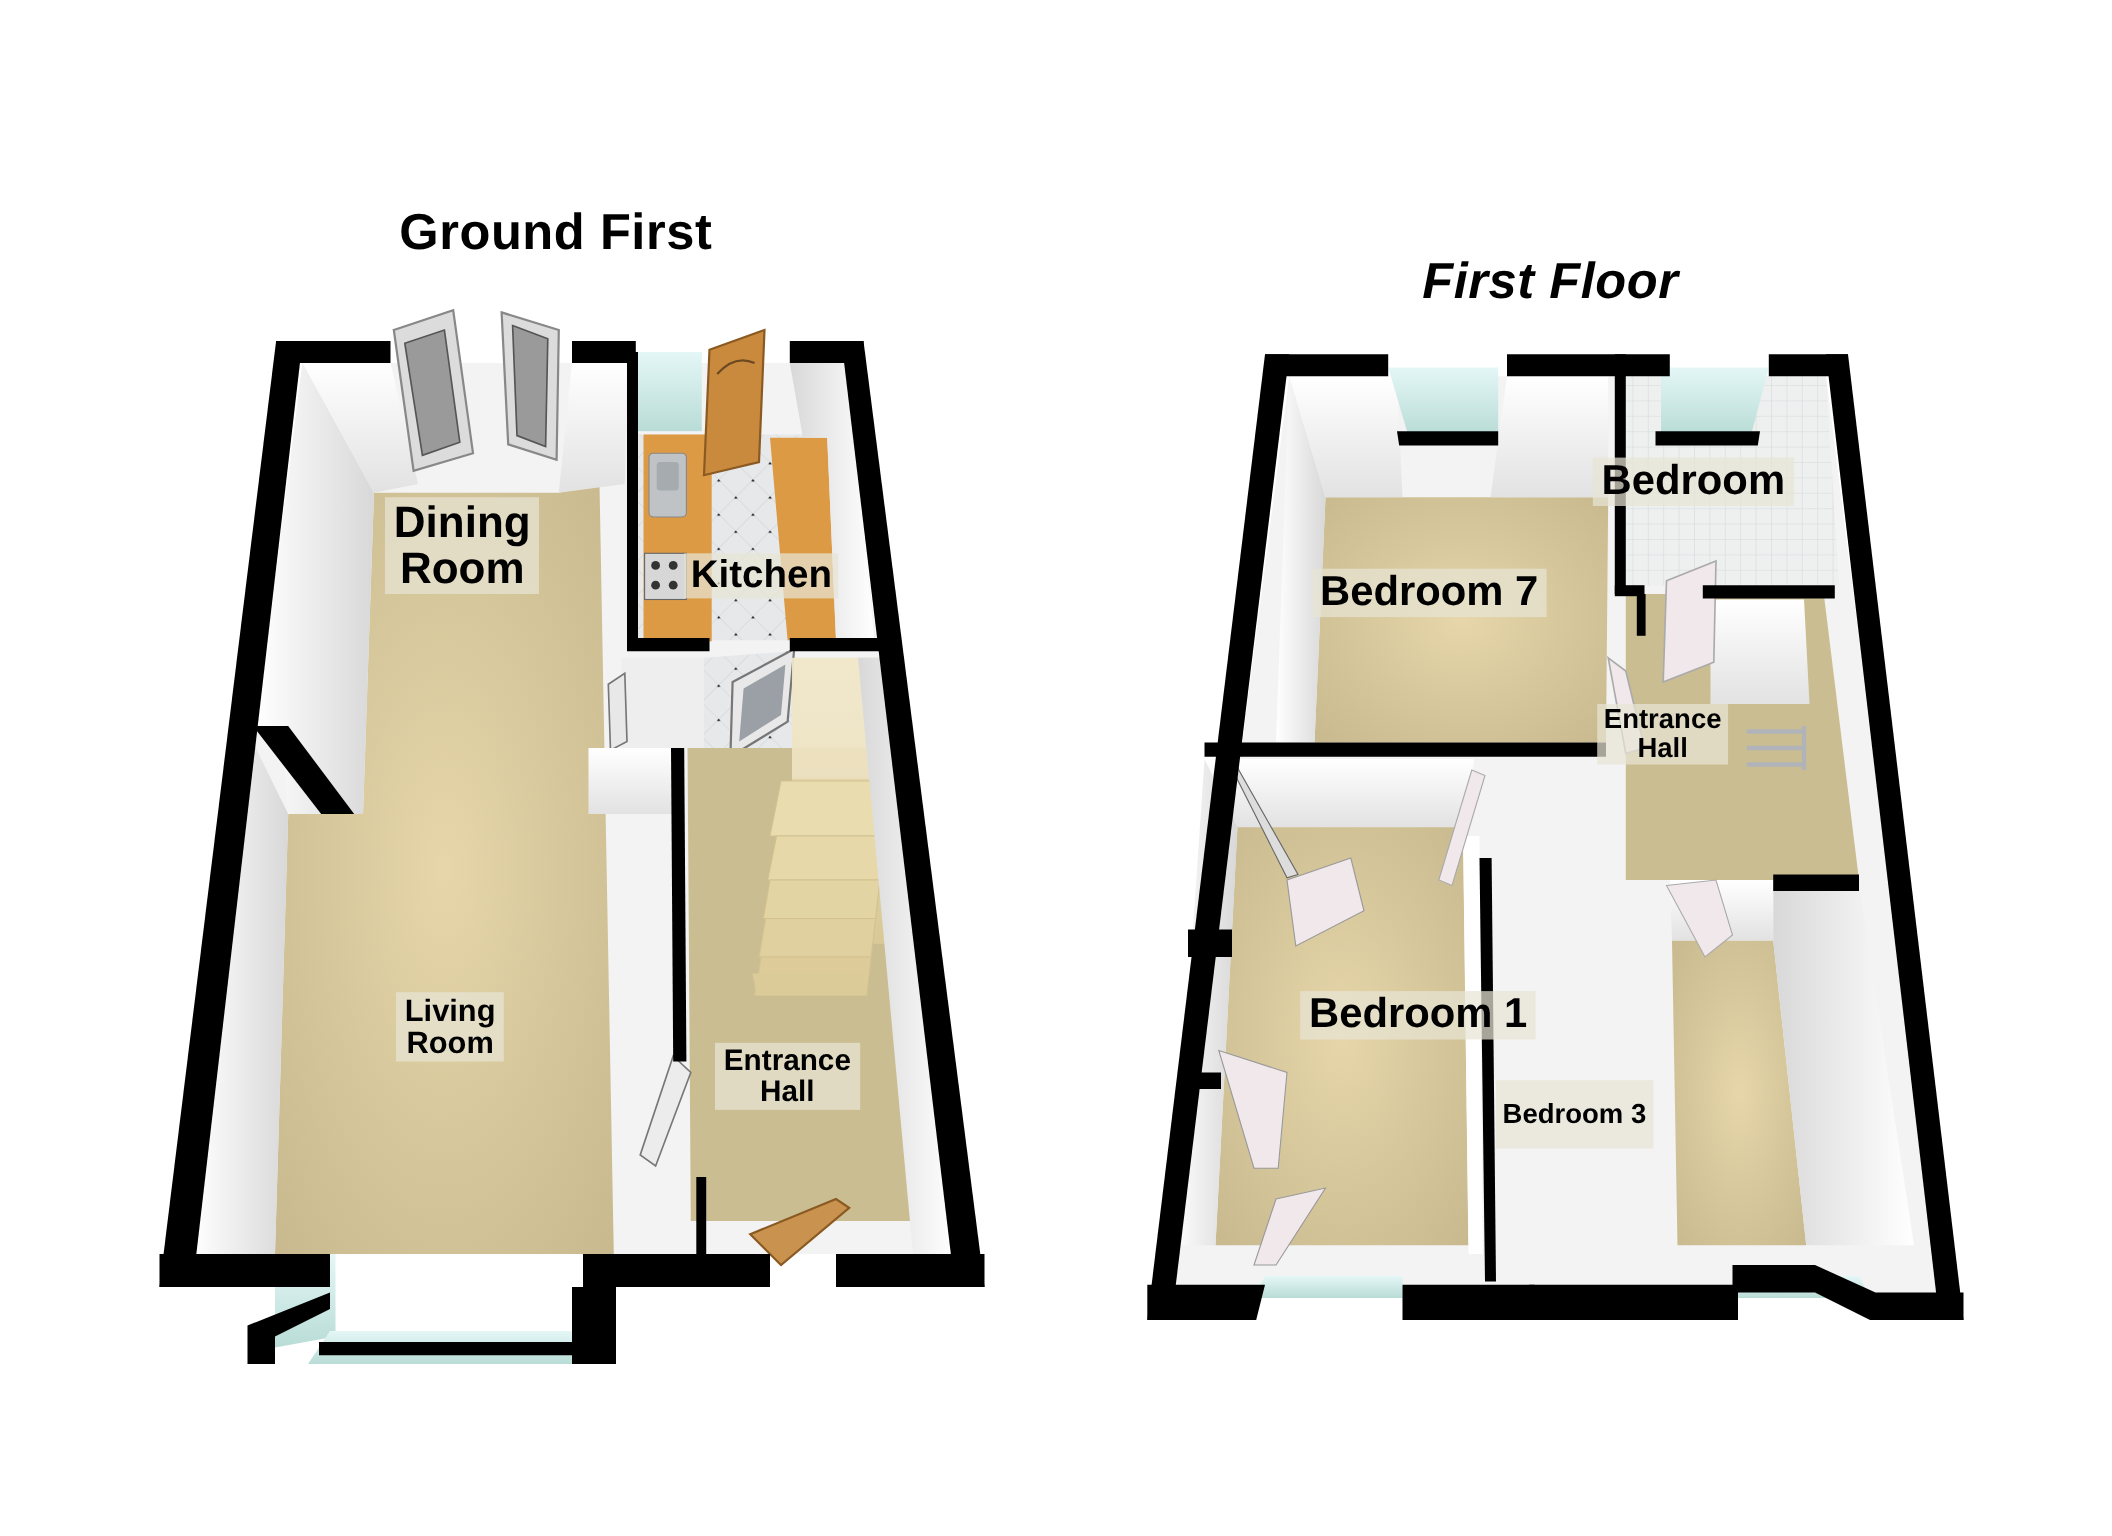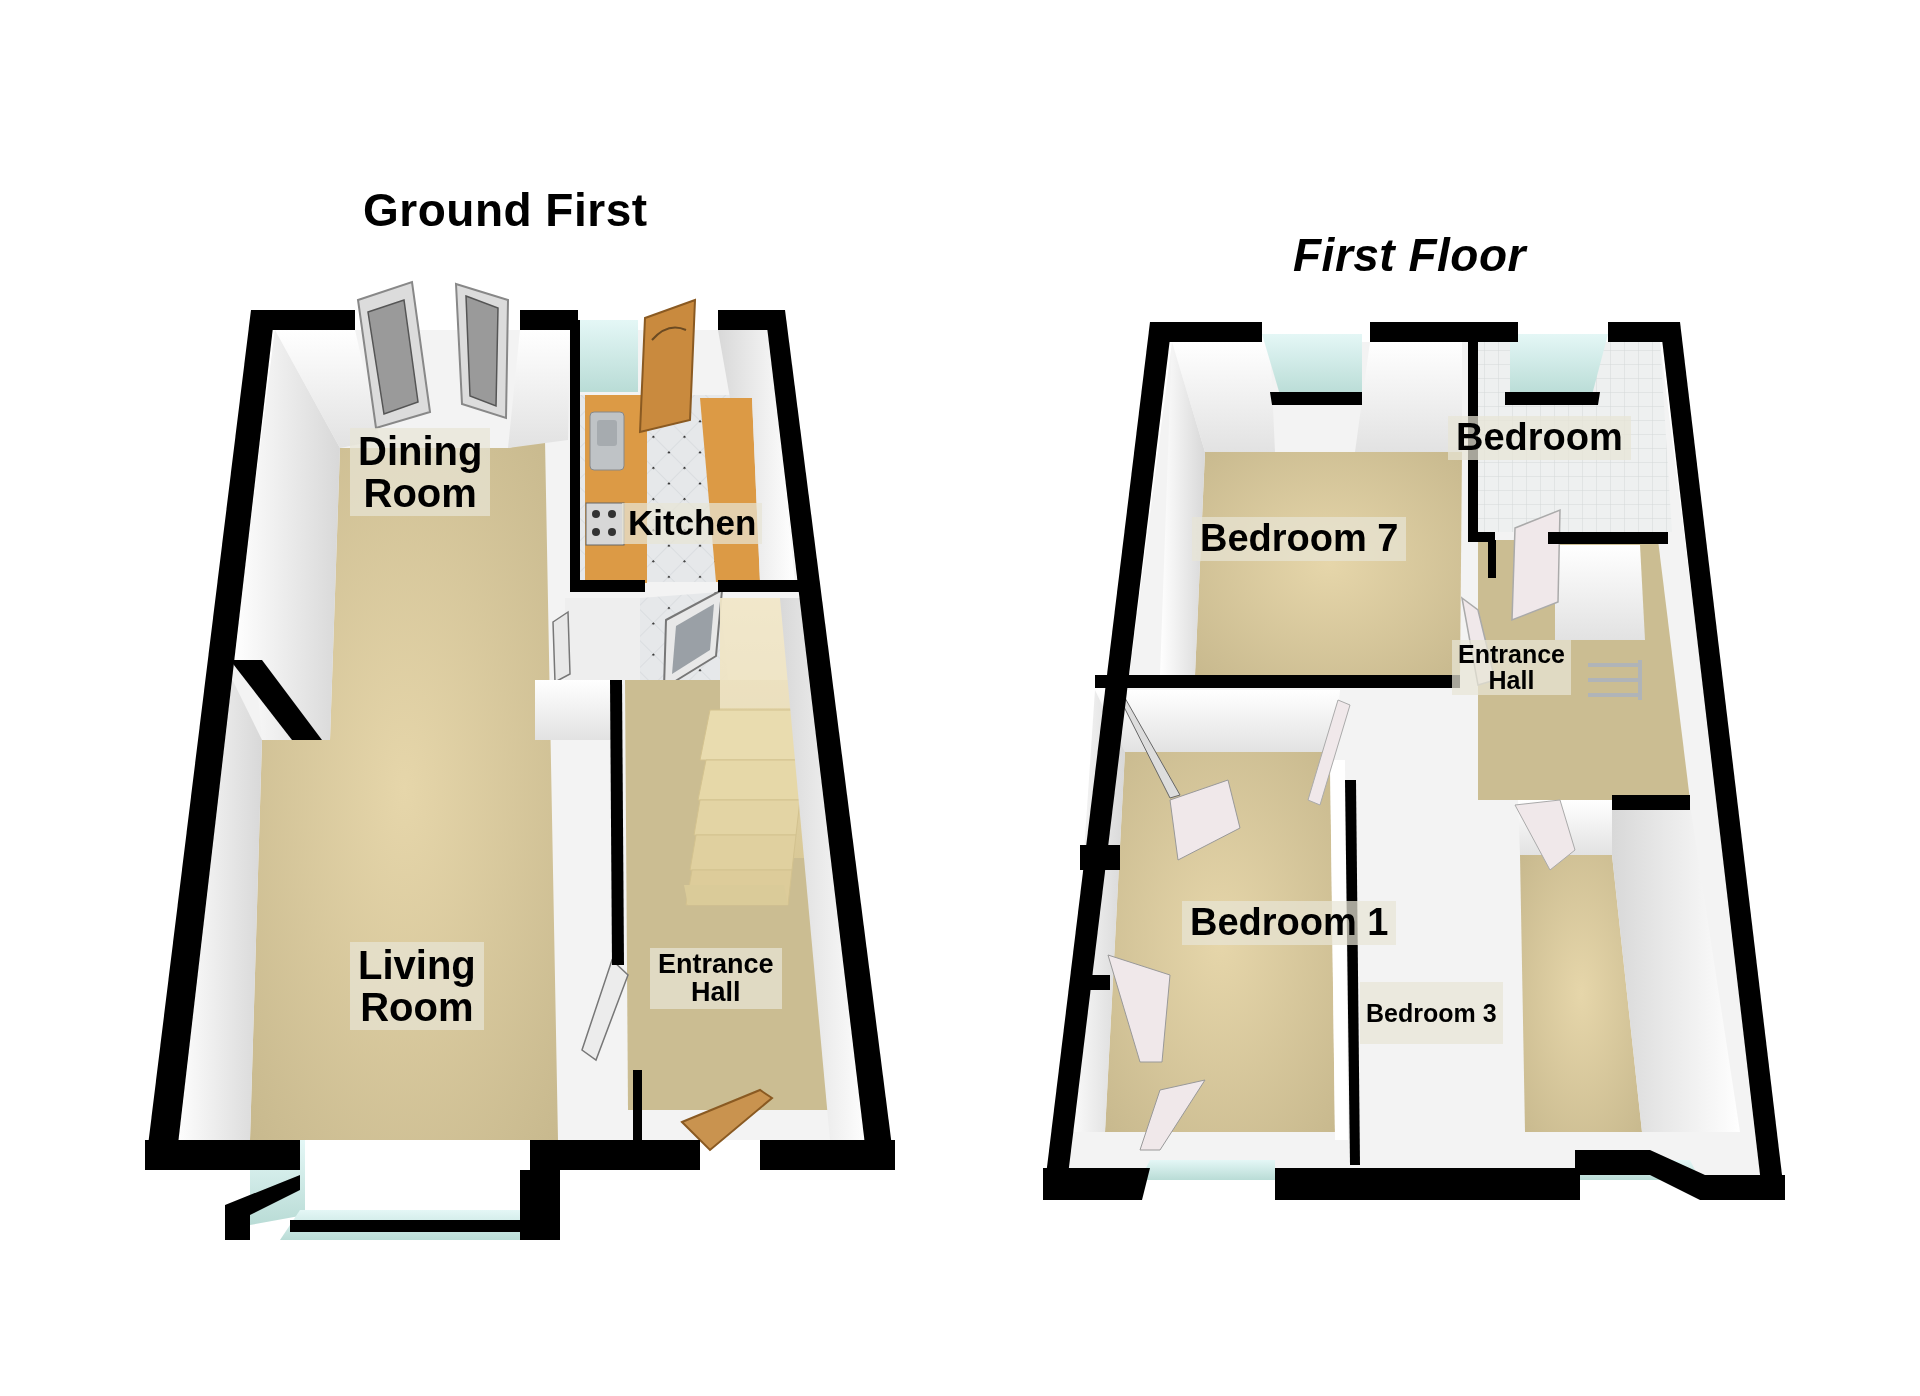--- a/index.html
+++ b/index.html
@@ -237,28 +237,28 @@
       <polygon points="1612,795 1690,795 1690,810 1612,810"></polygon>
 
       <polygon points="1043,1168 1150,1168 1142,1200 1043,1200"></polygon>
       <polygon points="1275,1168 1395,1168 1395,1200 1275,1200"></polygon>
       <polygon points="1390,1168 1580,1168 1580,1200 1390,1200"></polygon>
       <polygon points="1575,1150 1650,1150 1705,1175 1785,1175 1785,1200 1700,1200 1650,1175 1575,1175"></polygon>
     </g>
   </g>
 </svg>
 
-<div class="label" style="left:350px; top:428px; font-size:40px;">
+<div class="label" style="left:350px; top:452px; font-size:40px;">
   <span>Dining</span>
   <span>Room</span>
 </div>
 <div class="label" style="left:622px; top:503px; font-size:35px; padding:2px 6px;">
   <span>Kitchen</span>
 </div>
-<div class="label" style="left:350px; top:902px; font-size:40px;margin-top:40px;">
+<div class="label" style="left:360px; top:902px; font-size:28px;">
   <span>Living</span>
   <span>Room</span>
 </div>
 <div class="label" style="left:650px; top:948px; font-size:27px;">
   <span>Entrance</span>
   <span>Hall</span>
 </div>
 
 <div class="label" style="left:1192px; top:517px; font-size:38px;">
   <span>Bedroom 7</span>

